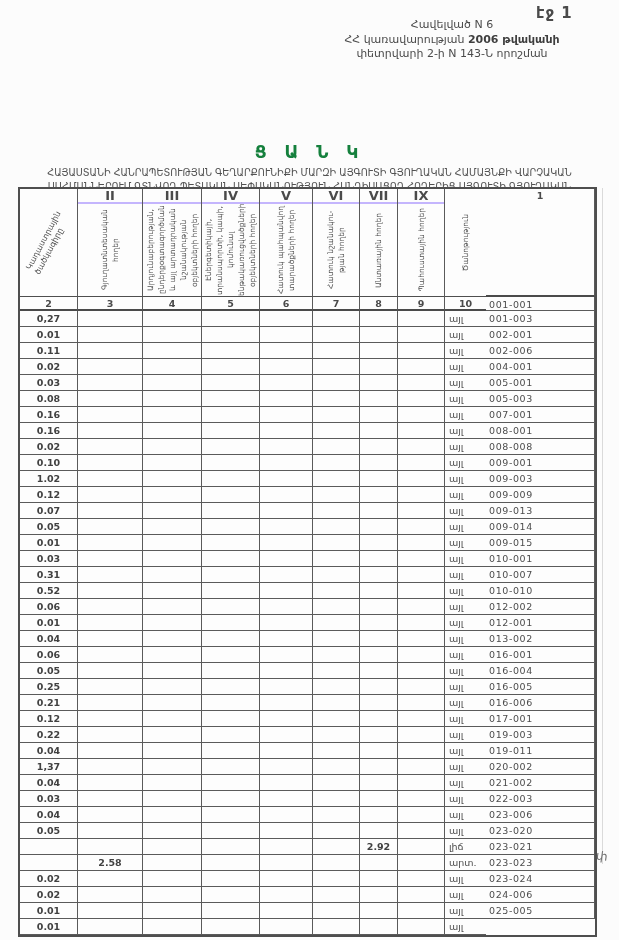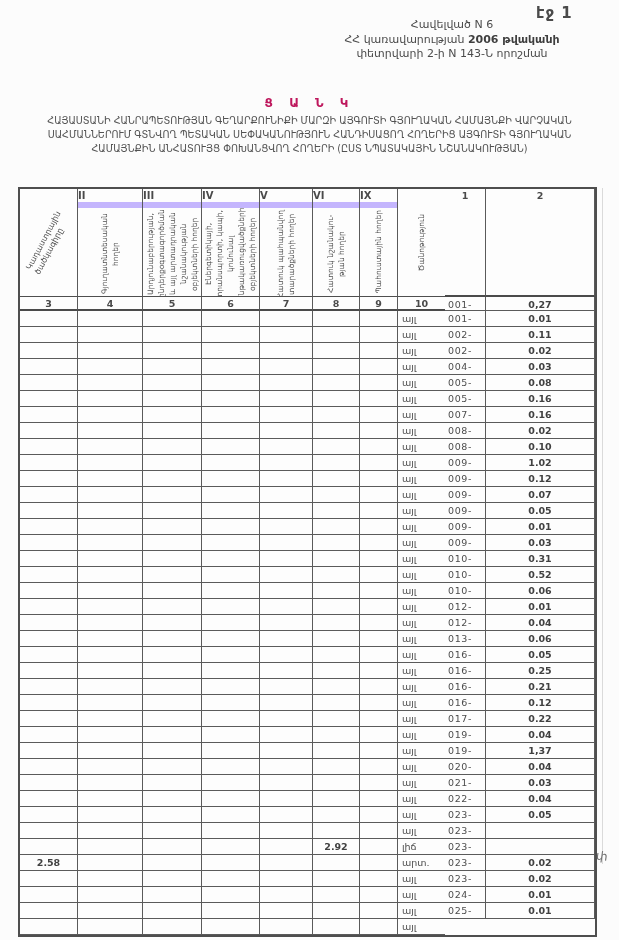--- a/index.html
+++ b/index.html
@@ -5,36 +5,36 @@
   html,body{margin:0;padding:0;}
   body{
     width:619px;height:940px;position:relative;overflow:hidden;
     background:#fcfcfc;color:#4a4a4a;
     font-family:"DejaVu Sans",sans-serif;
   }
   .page-num{position:absolute;top:4px;left:536px;font-size:15px;font-weight:bold;letter-spacing:1px;}
   .hdr{position:absolute;top:18px;left:262px;width:380px;text-align:center;font-size:11px;line-height:14.5px;font-weight:500;}
   .hdr .b{font-weight:bold;color:#3e3e3e;}
   .title-block{position:absolute;top:96px;left:8px;width:603px;text-align:center;}
-  .title-h{font-size:12px;font-weight:bold;letter-spacing:6px;color:#be185d;}
+  .title-h{font-size:17px;font-weight:bold;letter-spacing:6px;color:#15803d;margin-top:46px;}
   .title-p{margin:4px auto 0;width:585px;font-size:9.6px;font-weight:normal;line-height:13.8px;color:#525252;white-space:pre-line;}
 
   .tbl{
     position:absolute;top:187px;left:18px;
     display:grid;
     grid-template-columns:58px 65px 59px 58px 53px 47px 38px 47px 41px 109px;
     grid-template-rows:108px 14px;
     grid-auto-rows:16px;
     border:2px solid #4e4e4e;
     background:#fdfdfd;
   }
   .cell{border-right:1px solid #5a5a5a;border-bottom:1px solid #5a5a5a;overflow:hidden;}
   .cell.lastcol{border-right:none;}
   .hcell{display:flex;flex-direction:column;border-bottom:1.5px solid #4e4e4e;}
-  .numeral{height:13px;line-height:13px;font-size:10px;font-weight:bold;border-bottom:6px solid #c4b5fd;color:#4a4a4a;}
+  .numeral{height:13px;line-height:13px;text-align:center;font-size:13px;font-weight:bold;border-bottom:2px solid #c4b5fd;color:#4a4a4a;}
   .rotwrap{flex:1;display:flex;align-items:center;justify-content:center;}
   .rot{
     writing-mode:vertical-rl;transform:rotate(180deg);
     font-size:7.5px;line-height:11px;text-align:center;
     max-height:92px;color:#4f4f4f;
   }
   .slant{transform:rotate(-62deg);font-size:8px;line-height:10px;white-space:pre-line;text-align:left;color:#4f4f4f;}
   .ncell{line-height:14px;text-align:center;font-size:9.5px;font-weight:bold;border-bottom:2px solid #4a4a4a;}
   .dcell{line-height:15px;font-size:9.5px;}
   .code{padding-left:3px;letter-spacing:0.6px;color:#4c4c4c;}
@@ -90,20 +90,26 @@
         <div class="rot">Հատուկ պահպանվող տարածքների հողեր</div>
       </div>
     </div>
     <div class="cell hcell">
       <div class="numeral">VI</div>
       <div class="rotwrap">
         <div class="rot">Հատուկ նշանակու-թյան հողեր</div>
       </div>
     </div>
     <div class="cell hcell">
+      <div class="numeral">VII</div>
+      <div class="rotwrap">
+        <div class="rot">Անտառային հողեր</div>
+      </div>
+    </div>
+    <div class="cell hcell">
       <div class="numeral">IX</div>
       <div class="rotwrap">
         <div class="rot">Պահուստային հողեր</div>
       </div>
     </div>
     <div class="cell hcell lastcol">
       <div class="rotwrap">
         <div class="rot">Ծանոթություն</div>
       </div>
     </div>

